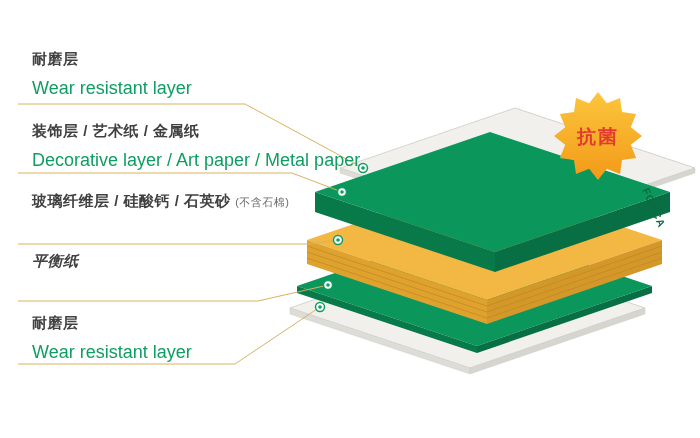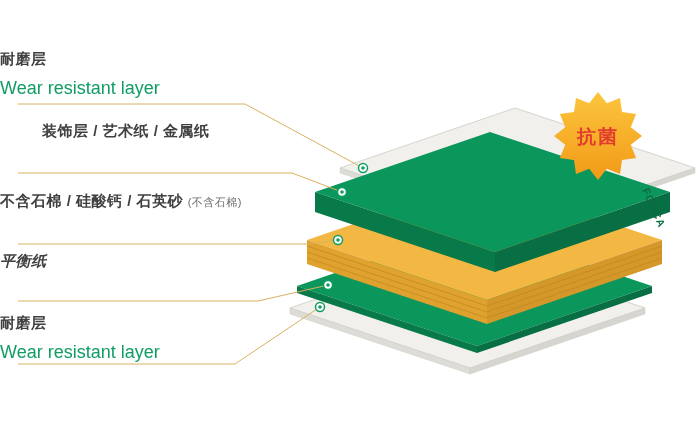--- a/index.html
+++ b/index.html
@@ -4,31 +4,31 @@
 <style>
   html,body { margin:0; padding:0; background:#ffffff; }
   .stage {
     position:relative; width:700px; height:438px;
     background:#ffffff; overflow:hidden;
     font-family:"Liberation Sans", sans-serif;
   }
   .diagram-svg { position:absolute; left:0; top:0; }
   svg text { font-family:"Liberation Sans", sans-serif; }
 
-  .layer-label { position:absolute; left:0; }
+  .layer-label { position:absolute; left:32px; }
   .layer-label .zh {
     font-size:15px; font-weight:600; color:#404040; letter-spacing:0.5px;
     line-height:18px; white-space:nowrap;
   }
   .layer-label .zh .note { font-size:11px; font-weight:400; color:#6b6b6b; }
   .layer-label .en {
     font-size:18px; color:#0f9d63; margin-top:10px; white-space:nowrap;
   }
   .pos-1 { top:50px; }
-  .pos-2 { top:122px;margin-left:42px; }
+  .pos-2 { top:122px; }
   .pos-3 { top:192px; }
   .pos-4 { top:252px;font-style:italic; }
   .pos-5 { top:314px; }
 </style>
 </head>
 <body>
 
 <div class="stage">
 
   <svg class="diagram-svg" width="700" height="438" viewBox="0 0 700 438">
@@ -115,25 +115,26 @@
     </g>
   </svg>
 
   <div class="layer-label pos-1">
     <div class="zh">耐磨层</div>
     <div class="en">Wear resistant layer</div>
   </div>
 
   <div class="layer-label pos-2">
     <div class="zh">装饰层 / 艺术纸 / 金属纸</div>
+    <div class="en">Decorative layer / Art paper / Metal paper</div>
   </div>
 
   <div class="layer-label pos-3">
     <div class="zh">
-      <span>不含石棉 / 硅酸钙 / 石英砂</span>
+      <span>玻璃纤维层 / 硅酸钙 / 石英砂</span>
       <span class="note">(不含石棉)</span>
     </div>
   </div>
 
   <div class="layer-label pos-4">
     <div class="zh">平衡纸</div>
   </div>
 
   <div class="layer-label pos-5">
     <div class="zh">耐磨层</div>

